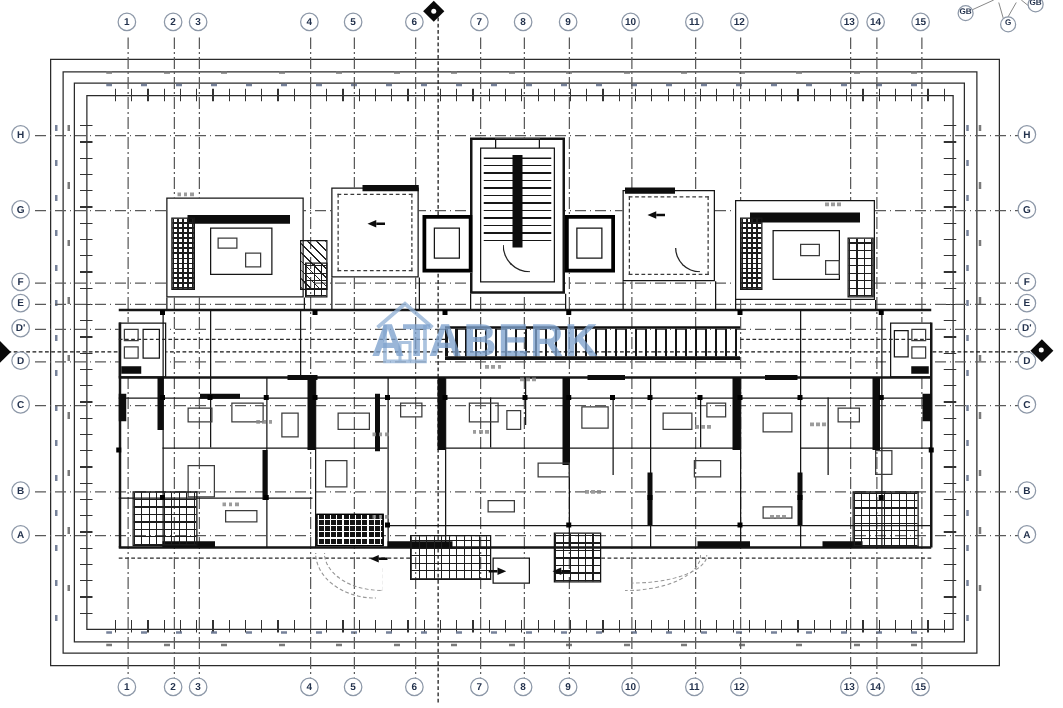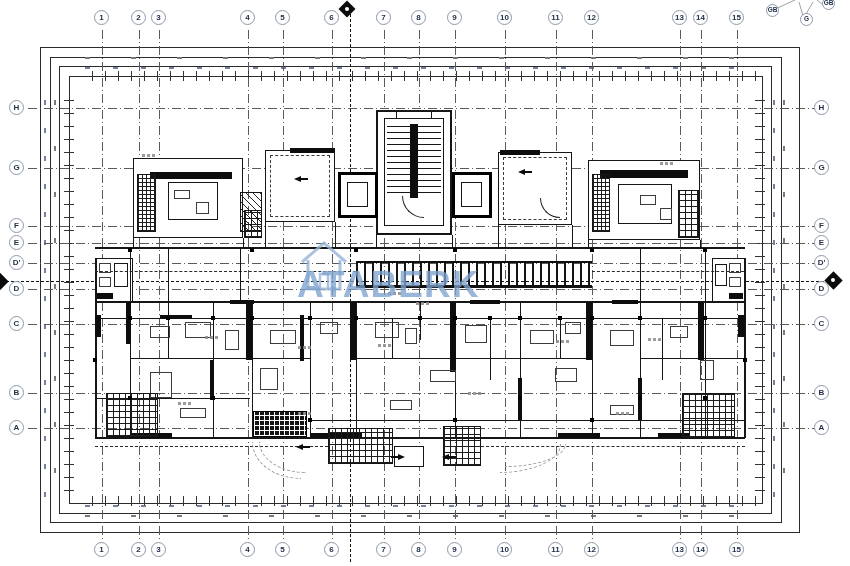--- a/index.html
+++ b/index.html
@@ -382,15 +382,15 @@
   <div class="curve" style="left:252px;top:442px;width:48px;height:36px"></div>
   <div class="curve" style="left:259px;top:442px;width:46px;height:30px"></div>
   <div class="curveR" style="left:500px;top:444px;width:60px;height:28px"></div>
   <div class="curveR" style="left:505px;top:444px;width:60px;height:22px"></div>
 
   <svg class="wmlogo" style="left:300px;top:239px" width="48" height="54" viewBox="0 0 48 54">
     <path d="M2 23 L24 4 L46 23" fill="none" stroke="rgba(150,180,215,0.8)" stroke-width="3"></path>
     <path d="M8 21 V50 H40 V21" fill="none" stroke="rgba(150,180,215,0.8)" stroke-width="3"></path>
     <path d="M20 50 V35 H28 V50" fill="none" stroke="rgba(150,180,215,0.8)" stroke-width="2.5"></path>
   </svg>
-  <div class="wmtext" style="left:297px;top:264px">ATABERK</div>
+  <div class="wmtext" style="left:297px;top:252px">ATABERK</div>
 
 </div>
 
 </body></html>

